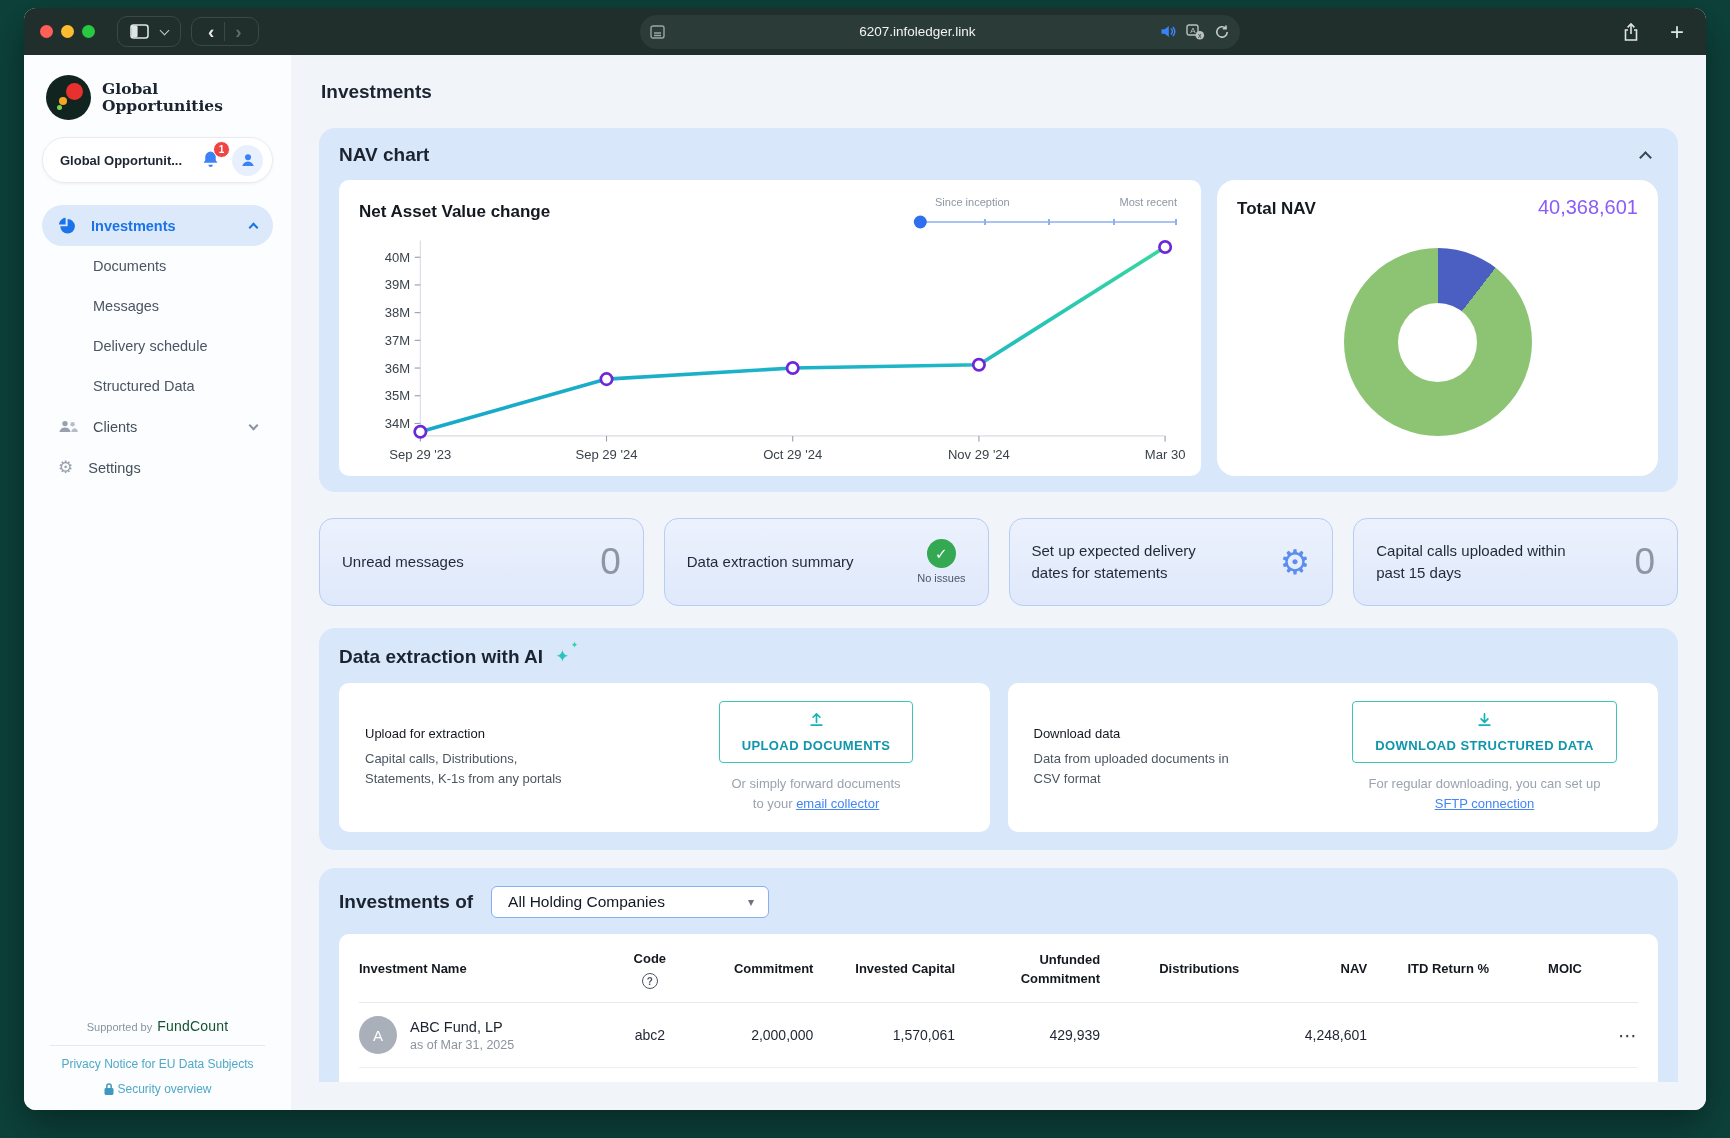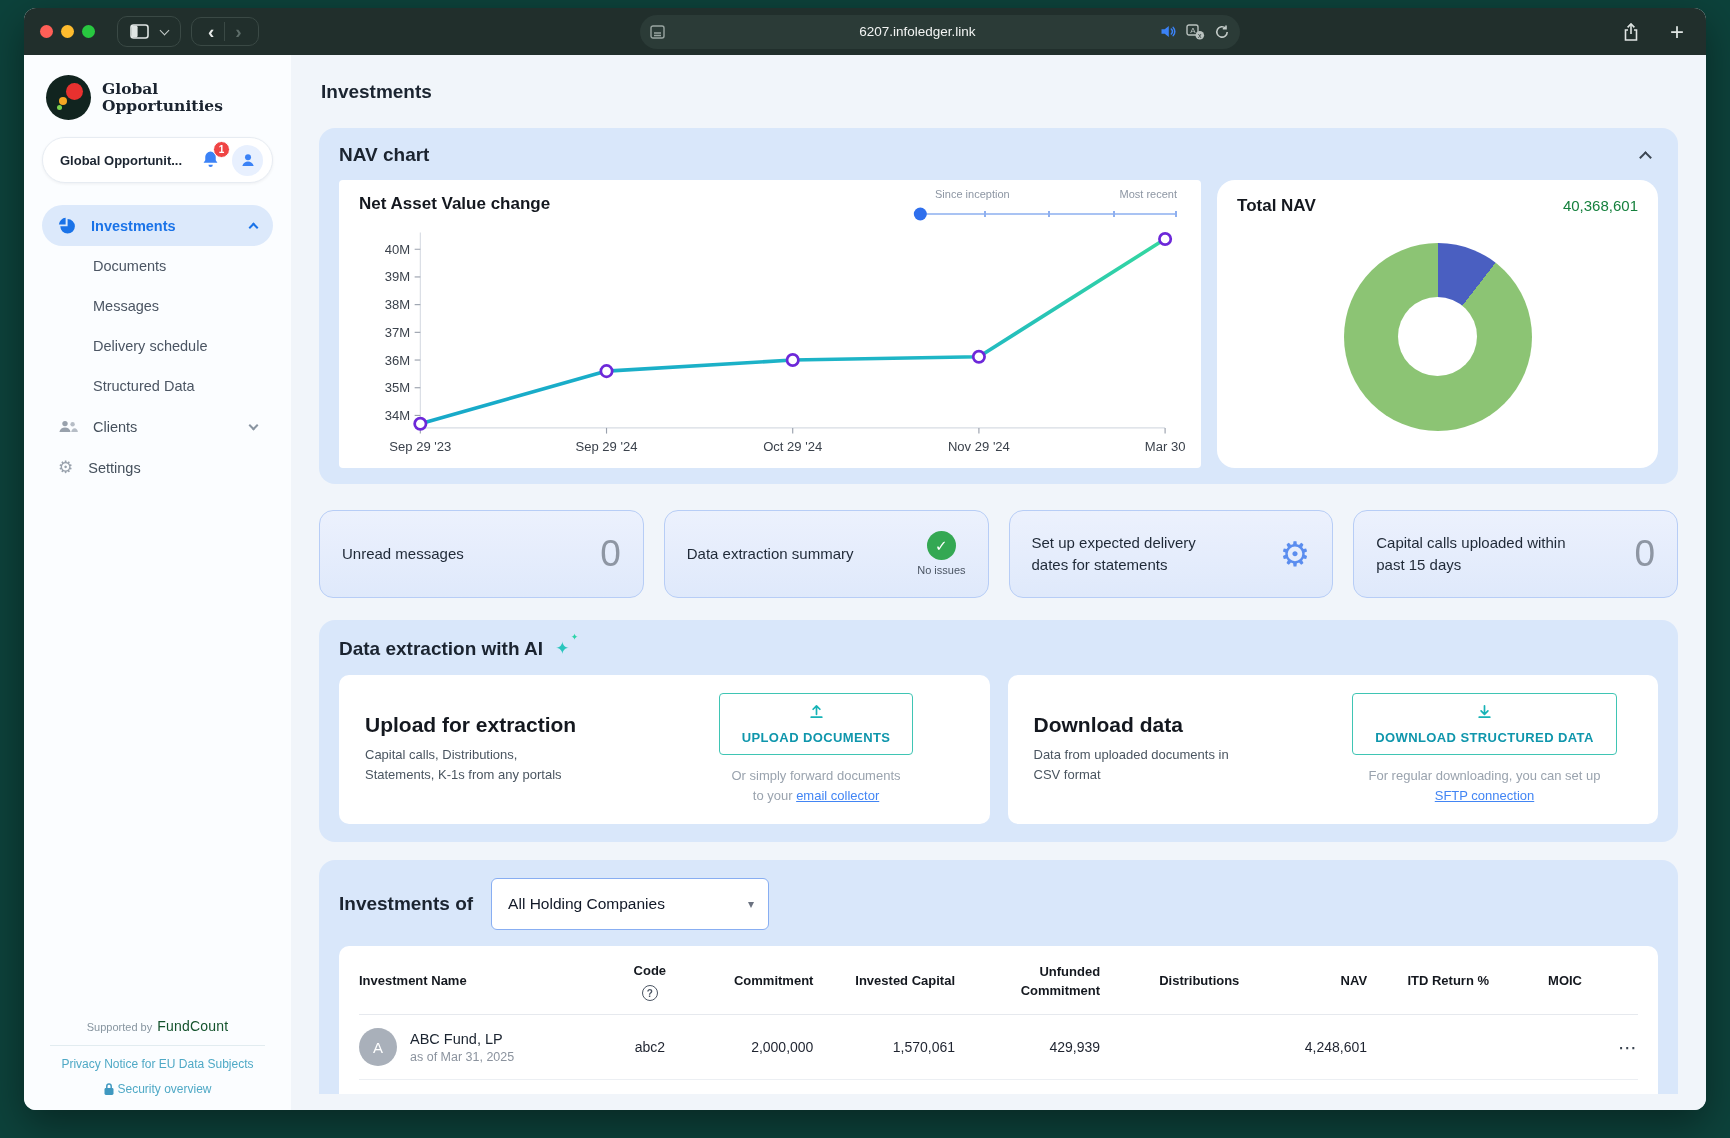--- a/index.html
+++ b/index.html
@@ -65,34 +65,34 @@
   .security { font-size:12px; color:#4fa9c6; display:flex; align-items:center; justify-content:center; gap:2px; }
 
   
   .page-title { font-size:19px; font-weight:700; color:#1b2430; margin:2px 0 25px 2px; }
   .panel { background:#d9e7fa; border-radius:16px; padding:16px 20px; }
   .panel-head { display:flex; justify-content:space-between; align-items:center; margin-bottom:14px; }
   .panel-title { font-size:19px; font-weight:600; color:#1b2430; }
   .collapse-chev { width:9px; height:9px; border-right:2px solid #3c4652; border-bottom:2px solid #3c4652; transform:rotate(-135deg); margin-right:8px; margin-top:5px; }
 
   .nav-cards { display:flex; gap:16px; }
-  .chart-card { flex:2.05; background:#fff; border-radius:4px; padding:8px 20px 8px; min-width:0; }
+  .chart-card { flex:2.05; background:#fff; border-radius:10px; padding:16px 20px 8px; min-width:0; }
   .chart-head { display:flex; justify-content:space-between; align-items:flex-start; }
   .chart-title { font-size:17px; font-weight:700; color:#14181f; padding-top:6px; }
   .slider { width:258px; margin-right:4px; padding-top:16px; position:relative; }
   .slider-labels { position:absolute; top:0; left:16px; right:0; display:flex; justify-content:space-between; font-size:11px; color:#8d96a3; }
   .track { margin-top:9px; height:2px; background:#a9c3f3; position:relative; }
   .tick { position:absolute; top:-2px; width:2px; height:6px; background:#8fb0f0; }
   .thumb { position:absolute; left:0; top:50%; transform:translate(-40%,-50%); width:13px; height:13px; border-radius:50%; background:#2f6fed; }
   .chart-svg { width:100%; height:auto; display:block; overflow:visible; margin-top:4px; }
 
   .total-card { flex:1; background:#fff; border-radius:18px; padding:16px 20px; display:flex; flex-direction:column; min-width:0; }
   .total-head { display:flex; justify-content:space-between; align-items:baseline; }
   .total-label { font-size:17px; font-weight:700; color:#14181f; }
-  .total-value { font-size:15px; color:#15803d;text-align:right; }
+  .total-value { font-size:20px; color:#8b5cf6;text-align:right; }
   .donut-wrap { flex:1; display:flex; align-items:center; justify-content:center; padding-top:6px; }
   .donut { width:188px; height:188px; border-radius:50%; position:relative; }
   .donut::after { content:""; position:absolute; left:29%; top:29%; right:29%; bottom:29%; background:#fff; border-radius:50%; }
 
   .stats { display:grid; grid-template-columns:repeat(4,1fr); gap:20px; margin:26px 0 22px; }
   .stat-card { background:linear-gradient(180deg,#ecf1fd,#dfe9fb); border:1px solid #b7cdf6; border-radius:14px;
                padding:14px 22px; display:flex; align-items:center; justify-content:space-between; height:88px; }
   .stat-label { font-size:15px; color:#1f2937; max-width:68%; line-height:1.45; }
   .stat-value { font-size:37px; color:#8e96a3; font-weight:400; }
   .check-stack { display:flex; flex-direction:column; align-items:center; gap:4px; }
@@ -101,31 +101,31 @@
   .check-caption { font-size:11px; color:#4b5563; }
   .gear-blue { font-size:34px; color:#5b8def; line-height:1; }
 
   .de-panel { margin-bottom:18px; padding:18px 20px; }
   .de-title-row { display:flex; align-items:center; gap:12px; }
   .sparkles { position:relative; color:#29c5bd; font-size:17px; }
   .sparkle-sm { position:absolute; top:-6px; right:-9px; font-size:9px; color:#2bd4a8; }
   .de-cards { display:grid; grid-template-columns:1fr 1fr; gap:18px; margin-top:15px; }
   .de-card { background:#fff; border-radius:10px; padding:18px 26px; display:flex; justify-content:space-between;
              align-items:center; gap:16px; min-height:118px; }
-  .de-text-title { font-size:21px; font-weight:700; color:#14181f; margin-bottom:8px; }
+  .de-text-title { font-size:13px; font-weight:400; color:#14181f; margin-bottom:8px; }
   .de-text-desc { font-size:13px; color:#4a5560; line-height:1.55; max-width:220px; }
   .de-action { display:flex; flex-direction:column; align-items:center; min-width:295px; }
   .btn { display:inline-flex; align-items:center; gap:10px; border:1.5px solid #3fc5b4; color:#0f96ac; background:#fff;
          border-radius:4px; padding:9px 22px; font-size:13px; font-weight:700; letter-spacing:.4px; cursor:pointer;flex-direction:column; }
   .hint { margin-top:11px; font-size:13px; color:#9aa3ae; text-align:center; line-height:1.55; }
   .link { color:#4285f4; text-decoration:underline; }
 
   .inv-panel { padding:18px 20px 0; border-radius:16px 16px 0 0; }
   .inv-head { display:flex; align-items:center; gap:18px; margin-bottom:16px; }
-  .select { background:#fff; border:1px solid #88aef2; border-radius:6px; height:52px; width:278px; display:flex;
+  .select { background:#fff; border:1px solid #88aef2; border-radius:6px; height:32px; width:278px; display:flex;
             align-items:center; justify-content:space-between; padding:0 14px 0 16px; font-size:15.5px; color:#111827; }
   .select-caret { color:#6b7280; font-size:12px; }
   .table-card { background:#fff; border-radius:10px 10px 0 0; padding:0 20px; }
   .tbl-grid { display:grid; grid-template-columns:2.1fr .62fr 1fr 1.12fr 1.15fr 1.1fr 1fr .95fr .7fr 44px;
               column-gap:12px; align-items:center; }
   .thead { padding:15px 0 13px; font-size:13px; font-weight:700; color:#14181f; border-bottom:1px solid #e6e9ee; }
   .th { line-height:1.5; } .th.r { text-align:right; } .th.c { text-align:center; }
   .th-code { display:flex; flex-direction:column; align-items:center; gap:5px; }
   .q-circle { width:16px; height:16px; border-radius:50%; border:1.4px solid #4b5563; color:#4b5563; font-size:10px;
               display:flex; align-items:center; justify-content:center; }

